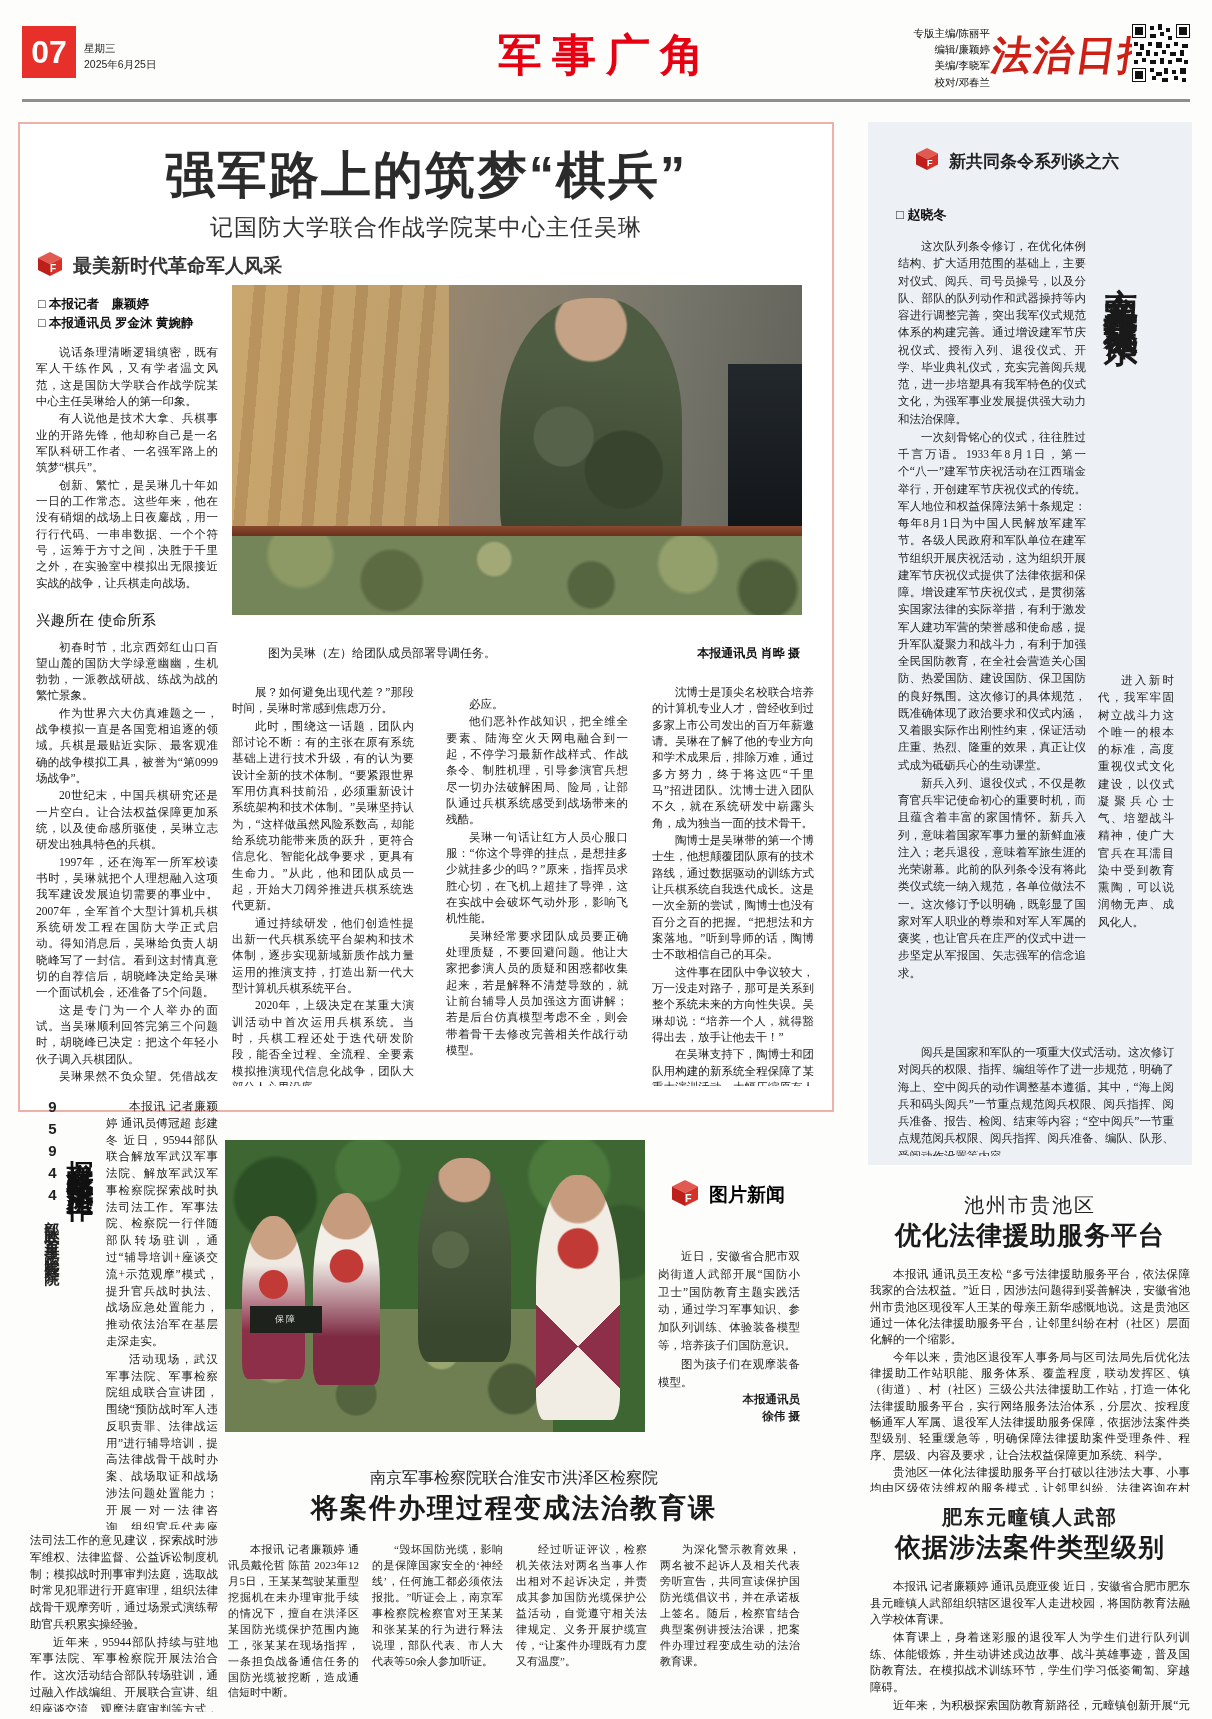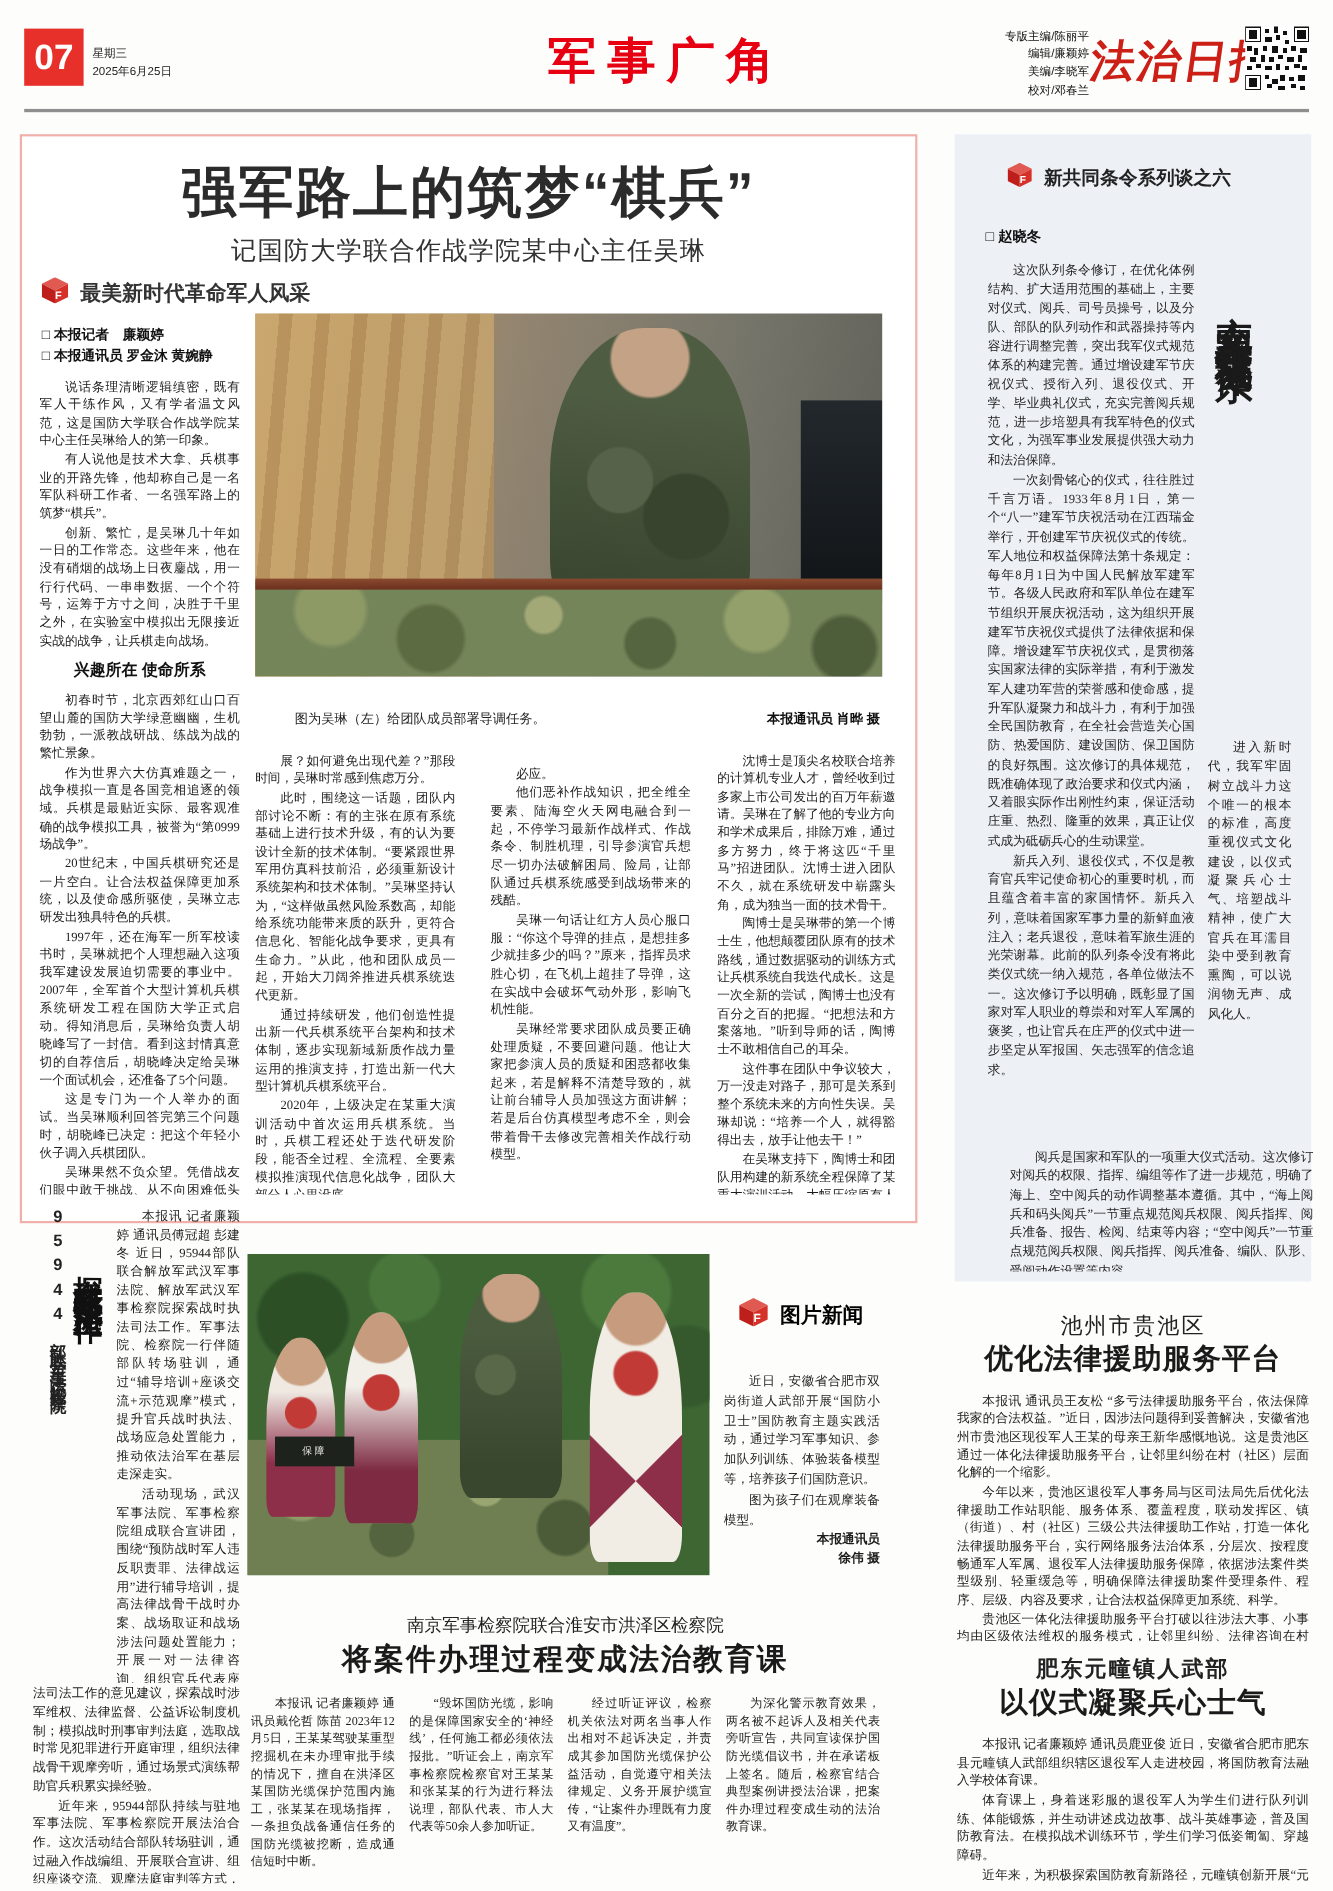--- a/index.html
+++ b/index.html
@@ -5,21 +5,21 @@
   html,body{margin:0;padding:0;}
   body{width:1212px;height:1719px;position:relative;background:#fdfdfc;overflow:hidden;
        font-family:"Liberation Serif","DejaVu Serif",serif;color:#1c1c1c;}
   .abs{position:absolute;}
   .san{font-family:"Liberation Sans","DejaVu Sans",sans-serif;}
   .jt{text-align:justify;}
   .clip{overflow:hidden;}
   p{margin:0;text-indent:2em;}
   .col{font-size:11.5px;line-height:1.42;color:#1b1b1b;}
   .col p{margin-bottom:1px;}
-  .colsub{font-weight:bold;text-align:center;text-indent:0;font-size:14.5px;margin:9px 0 8px 0;
+  .colsub{font-weight:normal;text-align:left;text-indent:0;font-size:14.5px;margin:19px 0 8px 0;
           font-family:"Liberation Sans","DejaVu Sans",sans-serif;color:#111;}
   .kai{color:#242424;}
   .vert{writing-mode:vertical-rl;text-orientation:upright;}
   .cube{display:inline-block;vertical-align:middle;}
   .taglbl{display:inline-block;vertical-align:middle;margin-left:7px;font-weight:600;color:#333;}
   .credit-b{font-weight:bold;font-family:"Liberation Sans","DejaVu Sans",sans-serif;}
   .photo-layer{position:absolute;}
   b{font-family:"Liberation Sans","DejaVu Sans",sans-serif;font-weight:normal;}
 </style>
 </head>
@@ -179,21 +179,21 @@
     <p>一次刻骨铭心的仪式，往往胜过千言万语。1933年8月1日，第一个“八一”建军节庆祝活动在江西瑞金举行，开创建军节庆祝仪式的传统。军人地位和权益保障法第十条规定：每年8月1日为中国人民解放军建军节。各级人民政府和军队单位在建军节组织开展庆祝活动，这为组织开展建军节庆祝仪式提供了法律依据和保障。增设建军节庆祝仪式，是贯彻落实国家法律的实际举措，有利于激发军人建功军营的荣誉感和使命感，提升军队凝聚力和战斗力，有利于加强全民国防教育，在全社会营造关心国防、热爱国防、建设国防、保卫国防的良好氛围。这次修订的具体规范，既准确体现了政治要求和仪式内涵，又着眼实际作出刚性约束，保证活动庄重、热烈、隆重的效果，真正让仪式成为砥砺兵心的生动课堂。</p>
     <p>新兵入列、退役仪式，不仅是教育官兵牢记使命初心的重要时机，而且蕴含着丰富的家国情怀。新兵入列，意味着国家军事力量的新鲜血液注入；老兵退役，意味着军旅生涯的光荣谢幕。此前的队列条令没有将此类仪式统一纳入规范，各单位做法不一。这次修订予以明确，既彰显了国家对军人职业的尊崇和对军人军属的褒奖，也让官兵在庄严的仪式中进一步坚定从军报国、矢志强军的信念追求。</p>
   </div>
 
 <div class="abs san vert" style="left:1098px;top:260px;height:400px;font-size:34px;font-weight:bold;color:#1a1a1a;letter-spacing:5px;">充实完善仪式规范体系</div>
 
 <div class="abs col jt kai clip" style="left:1098px;top:672px;width:76px;height:362px;font-size:11.5px;line-height:1.5;">
     <p>进入新时代，我军牢固树立战斗力这个唯一的根本的标准，高度重视仪式文化建设，以仪式凝聚兵心士气、培塑战斗精神，使广大官兵在耳濡目染中受到教育熏陶，可以说润物无声、成风化人。</p>
   </div>
 
-<div class="abs col jt kai clip" style="left:898px;top:1044px;width:276px;height:112px;font-size:11.5px;line-height:1.5;margin-left:20px;">
+<div class="abs col jt kai clip" style="left:898px;top:1044px;width:276px;height:112px;font-size:11.5px;line-height:1.5;">
     <p>阅兵是国家和军队的一项重大仪式活动。这次修订对阅兵的权限、指挥、编组等作了进一步规范，明确了海上、空中阅兵的动作调整基本遵循。其中，“海上阅兵和码头阅兵”一节重点规范阅兵权限、阅兵指挥、阅兵准备、报告、检阅、结束等内容；“空中阅兵”一节重点规范阅兵权限、阅兵指挥、阅兵准备、编队、队形、受阅动作设置等内容。</p>
   </div>
 
 <div class="abs san vert" style="left:42px;top:1098px;height:300px;font-size:15px;font-weight:bold;color:#222;letter-spacing:5px;">95944部队联合军事法院检察院</div>
 <div class="abs san vert" style="left:62px;top:1138px;height:330px;font-size:27px;font-weight:bold;color:#111;letter-spacing:4px;">探索战时执法司法工作</div>
 <div class="abs col jt clip" style="left:106px;top:1098px;width:112px;height:432px;font-size:11.5px;line-height:1.46;">
     <p><b>本报讯</b> 记者廉颖婷 通讯员傅冠超 彭建冬 近日，95944部队联合解放军武汉军事法院、解放军武汉军事检察院探索战时执法司法工作。军事法院、检察院一行伴随部队转场驻训，通过“辅导培训+座谈交流+示范观摩”模式，提升官兵战时执法、战场应急处置能力，推动依法治军在基层走深走实。</p>
     <p>活动现场，武汉军事法院、军事检察院组成联合宣讲团，围绕“预防战时军人违反职责罪、法律战运用”进行辅导培训，提高法律战骨干战时办案、战场取证和战场涉法问题处置能力；开展一对一法律咨询、组织官兵代表座谈交流，听取官兵对法治服务及战时执</p>
   </div>
 <div class="abs col jt clip" style="left:30px;top:1532px;width:188px;height:180px;font-size:11.5px;line-height:1.46;">
@@ -252,18 +252,18 @@
 
 <div class="abs san" style="left:868px;top:1192px;width:324px;text-align:center;font-size:20px;color:#222;letter-spacing:2px;">池州市贵池区</div>
 <div class="abs san" style="left:868px;top:1218px;width:324px;text-align:center;font-size:26px;font-weight:bold;color:#1a1a1a;letter-spacing:1px;">优化法律援助服务平台</div>
 <div class="abs col jt clip" style="left:870px;top:1266px;width:320px;height:226px;font-size:11.5px;line-height:1.42;">
     <p><b>本报讯</b> 通讯员王友松 “多亏法律援助服务平台，依法保障我家的合法权益。”近日，因涉法问题得到妥善解决，安徽省池州市贵池区现役军人王某的母亲王新华感慨地说。这是贵池区通过一体化法律援助服务平台，让邻里纠纷在村（社区）层面化解的一个缩影。</p>
     <p>今年以来，贵池区退役军人事务局与区司法局先后优化法律援助工作站职能、服务体系、覆盖程度，联动发挥区、镇（街道）、村（社区）三级公共法律援助工作站，打造一体化法律援助服务平台，实行网络服务法治体系，分层次、按程度畅通军人军属、退役军人法律援助服务保障，依据涉法案件类型级别、轻重缓急等，明确保障法律援助案件受理条件、程序、层级、内容及要求，让合法权益保障更加系统、科学。</p>
     <p>贵池区一体化法律援助服务平台打破以往涉法大事、小事均由区级依法维权的服务模式，让邻里纠纷、法律咨询在村（社区）层面化解。今年上半年以来，贵池区涉及“光荣之家”依法维权案件13起，其中8件在镇（街道）范围内得到及时、妥善解决和依法维权。</p>
   </div>
 
 <div class="abs san" style="left:868px;top:1504px;width:324px;text-align:center;font-size:20px;font-weight:bold;color:#222;letter-spacing:2px;">肥东元疃镇人武部</div>
-<div class="abs san" style="left:868px;top:1530px;width:324px;text-align:center;font-size:26px;font-weight:bold;color:#1a1a1a;letter-spacing:1px;">以仪式凝聚兵心士气</div>
+<div class="abs san" style="left:868px;top:1530px;width:324px;text-align:center;font-size:26px;font-weight:bold;color:#1a1a1a;letter-spacing:1px;">依据涉法案件类型级别</div>
 <div class="abs col jt clip" style="left:870px;top:1578px;width:320px;height:134px;font-size:11.5px;line-height:1.45;">
     <p><b>本报讯</b> 记者廉颖婷 通讯员鹿亚俊 近日，安徽省合肥市肥东县元疃镇人武部组织辖区退役军人走进校园，将国防教育法融入学校体育课。</p>
     <p>体育课上，身着迷彩服的退役军人为学生们进行队列训练、体能锻炼，并生动讲述戍边故事、战斗英雄事迹，普及国防教育法。在模拟战术训练环节，学生们学习低姿匍匐、穿越障碍。</p>
     <p>近年来，为积极探索国防教育新路径，元疃镇创新开展“元疃心意”志愿服务项目——国防绿活动。志愿服务项目自2024年3月开展以来，累计开展活动30场次，受益学生达1450余人次。</p>
   </div>
 
 </body></html>

